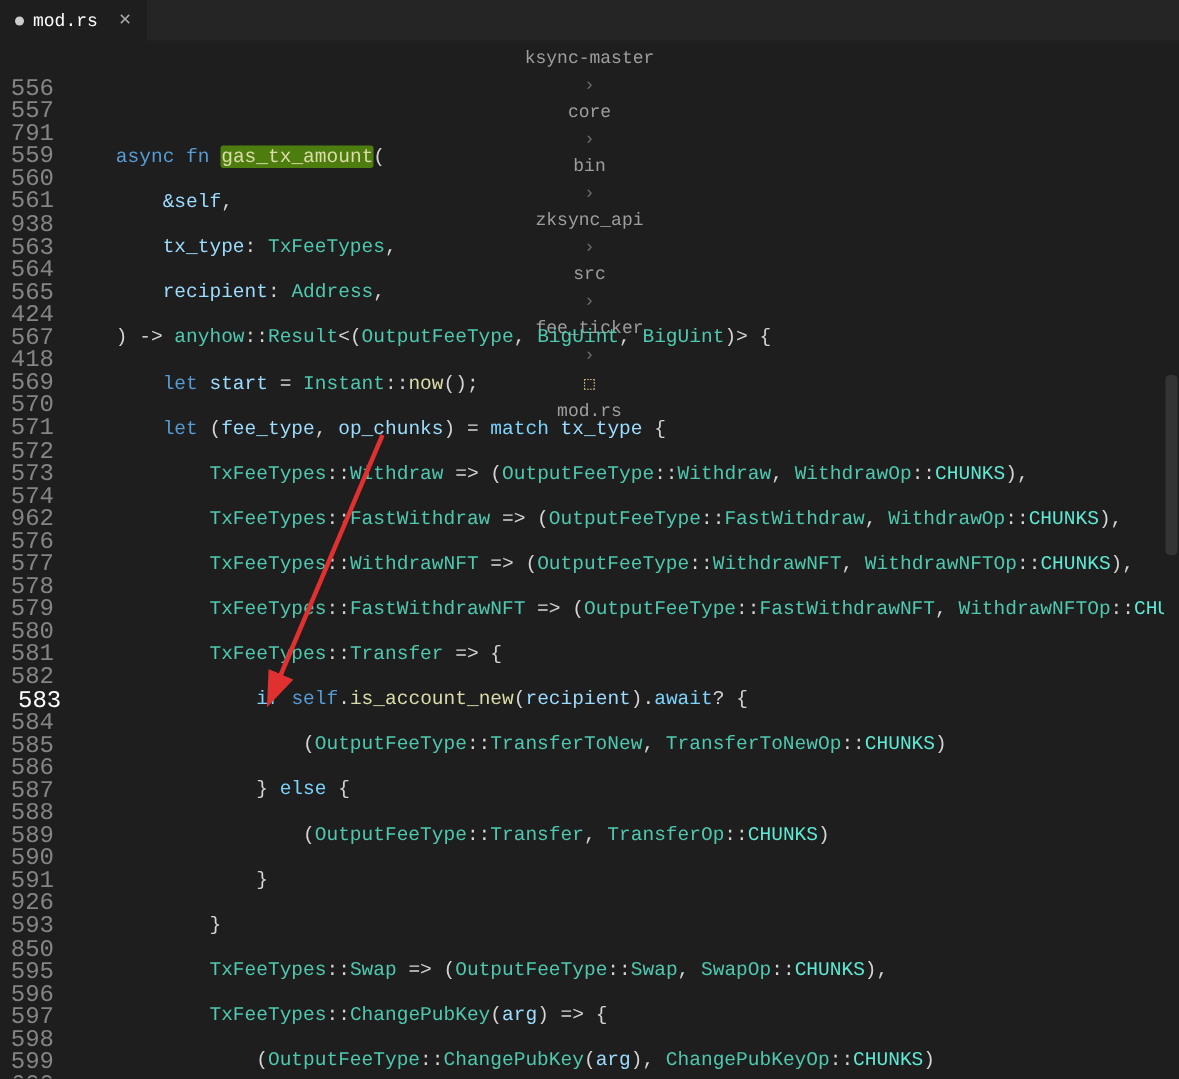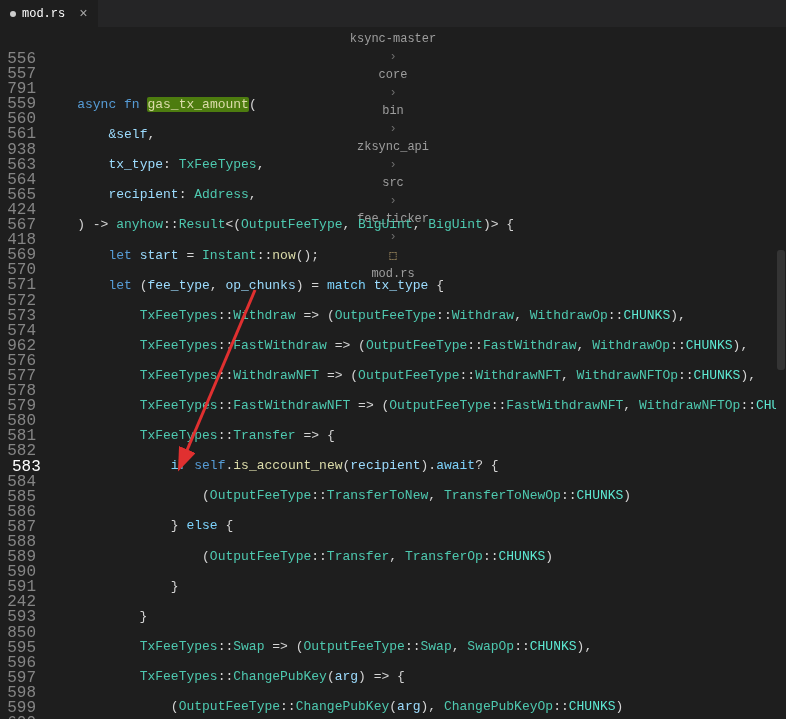--- a/index.html
+++ b/index.html
@@ -169,21 +169,21 @@
       <div>582</div>
       <div style="color: #ffffff; margin-left: 12px;">583</div>
       <div>584</div>
       <div>585</div>
       <div>586</div>
       <div>587</div>
       <div>588</div>
       <div>589</div>
       <div>590</div>
       <div>591</div>
-      <div>242</div>
+      <div>926</div>
       <div>593</div>
       <div>850</div>
       <div>595</div>
       <div>596</div>
       <div>597</div>
       <div>598</div>
       <div>599</div>
       <div>600</div>
     </div>
   <div class="code" id="code">

